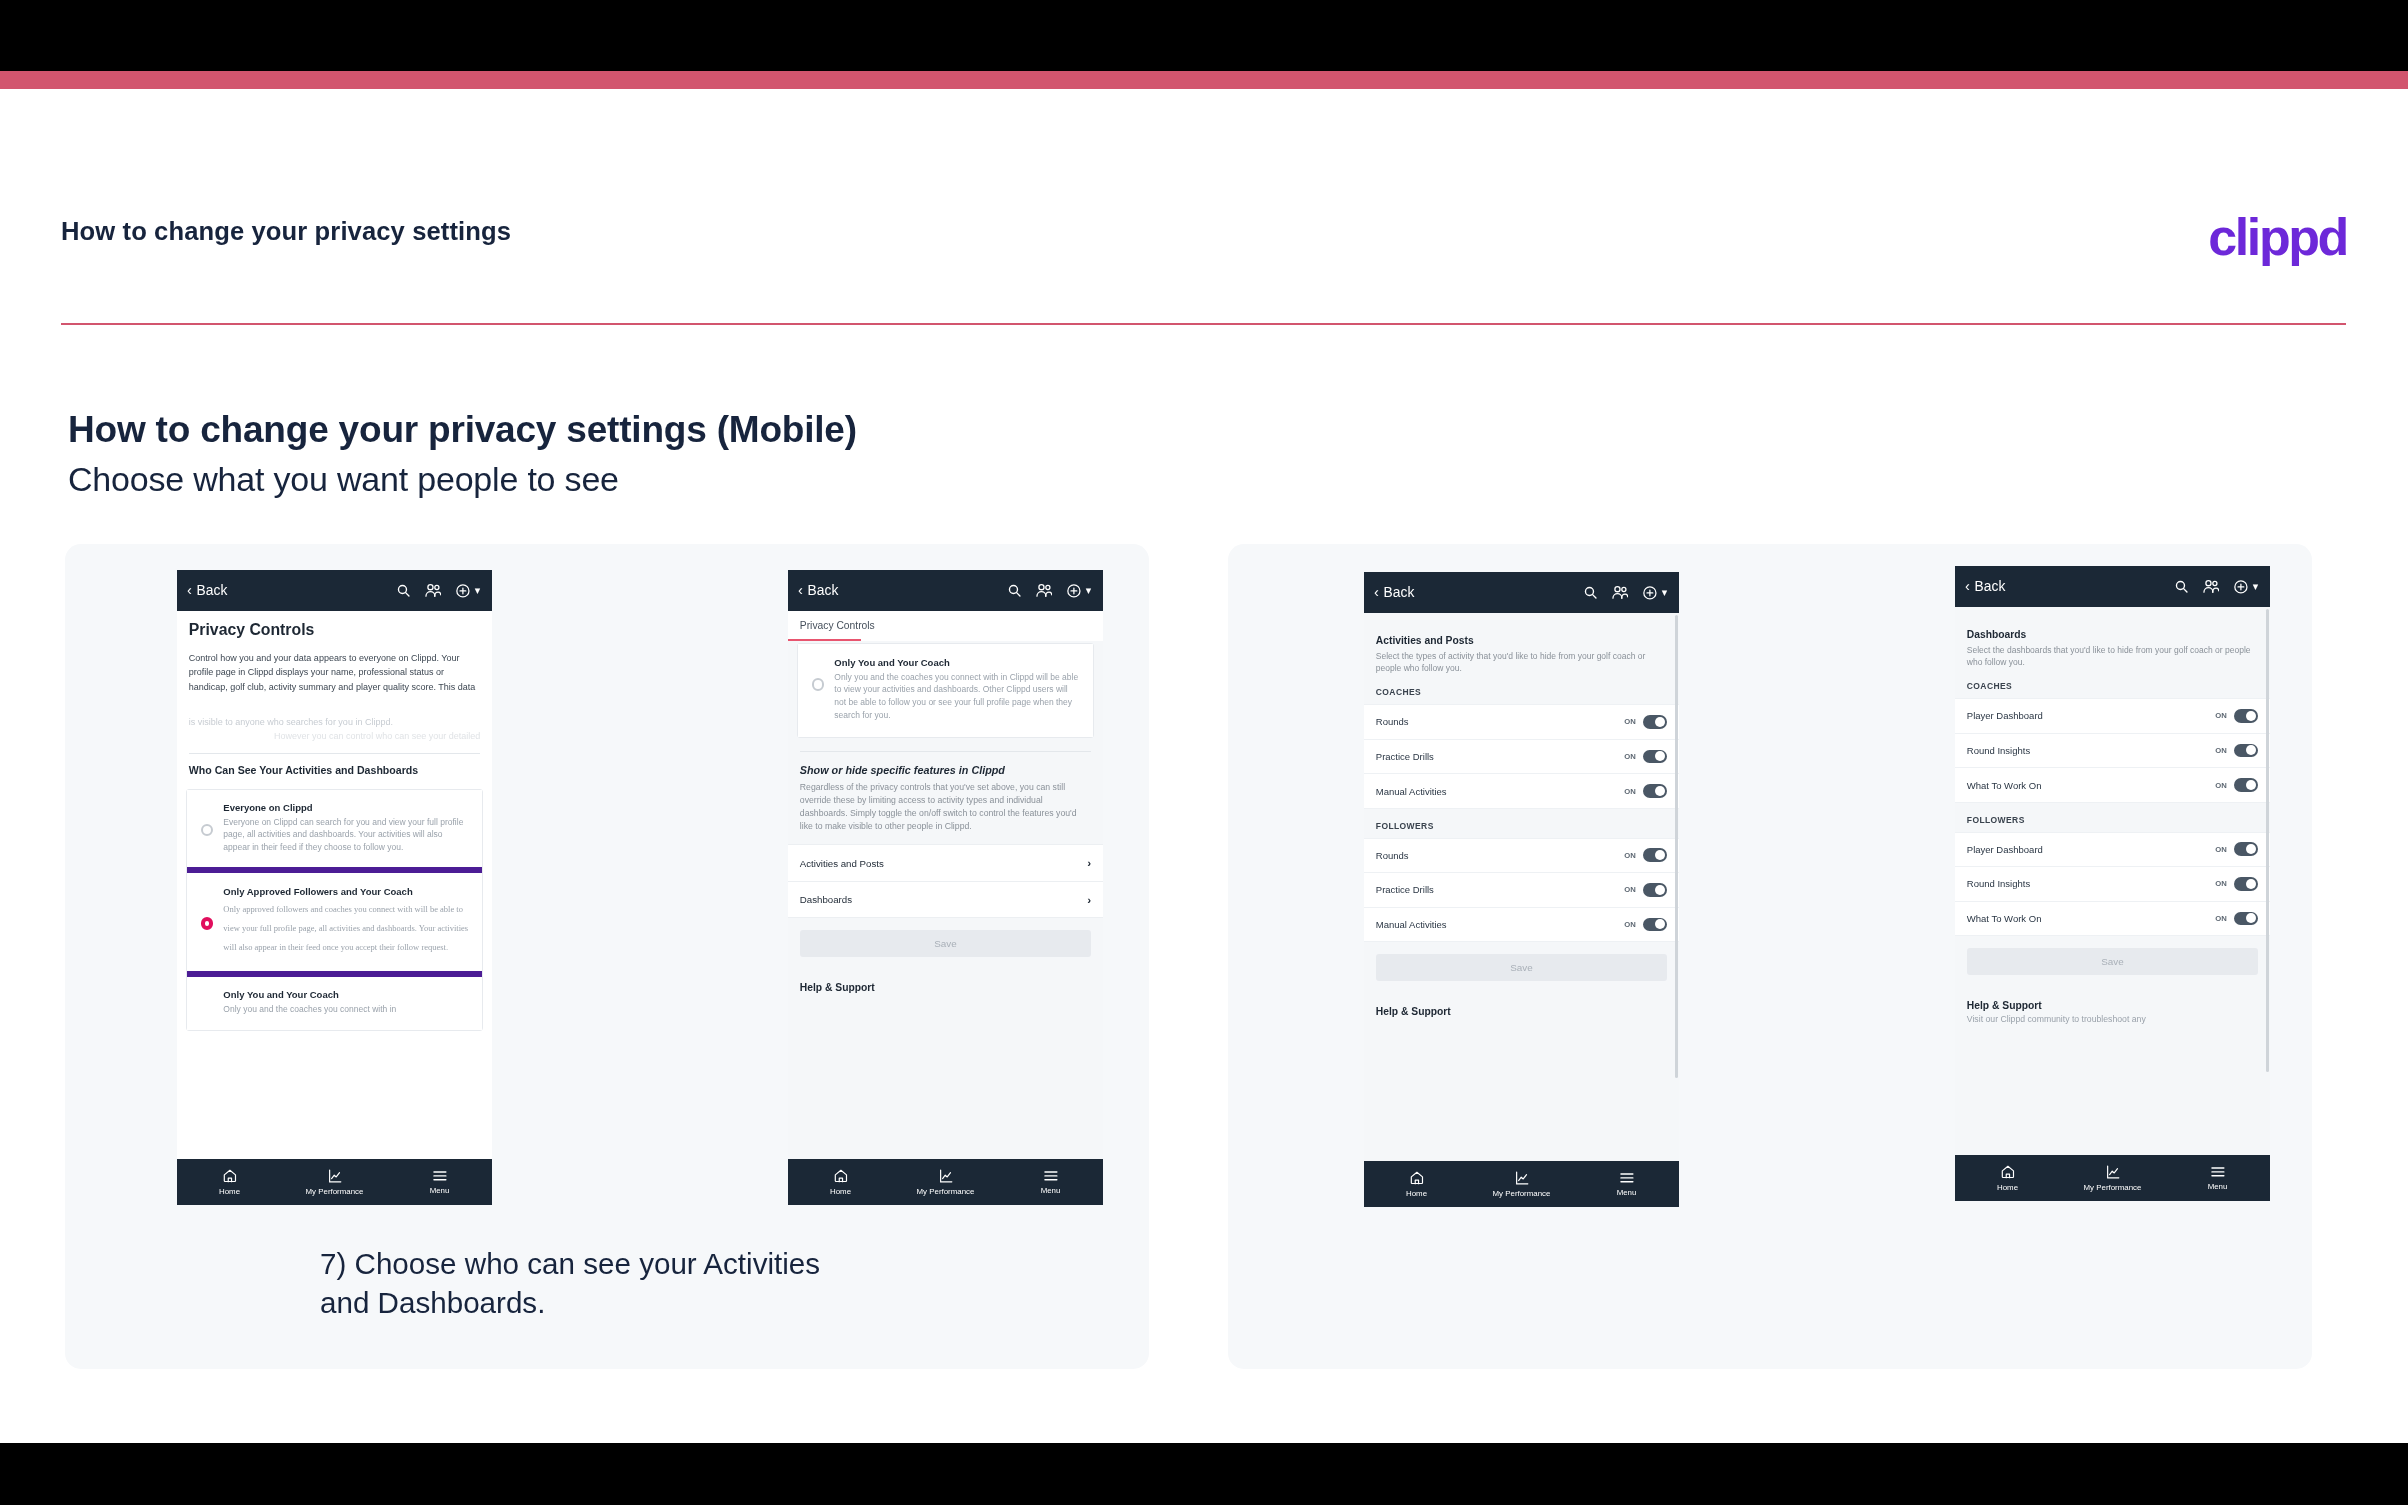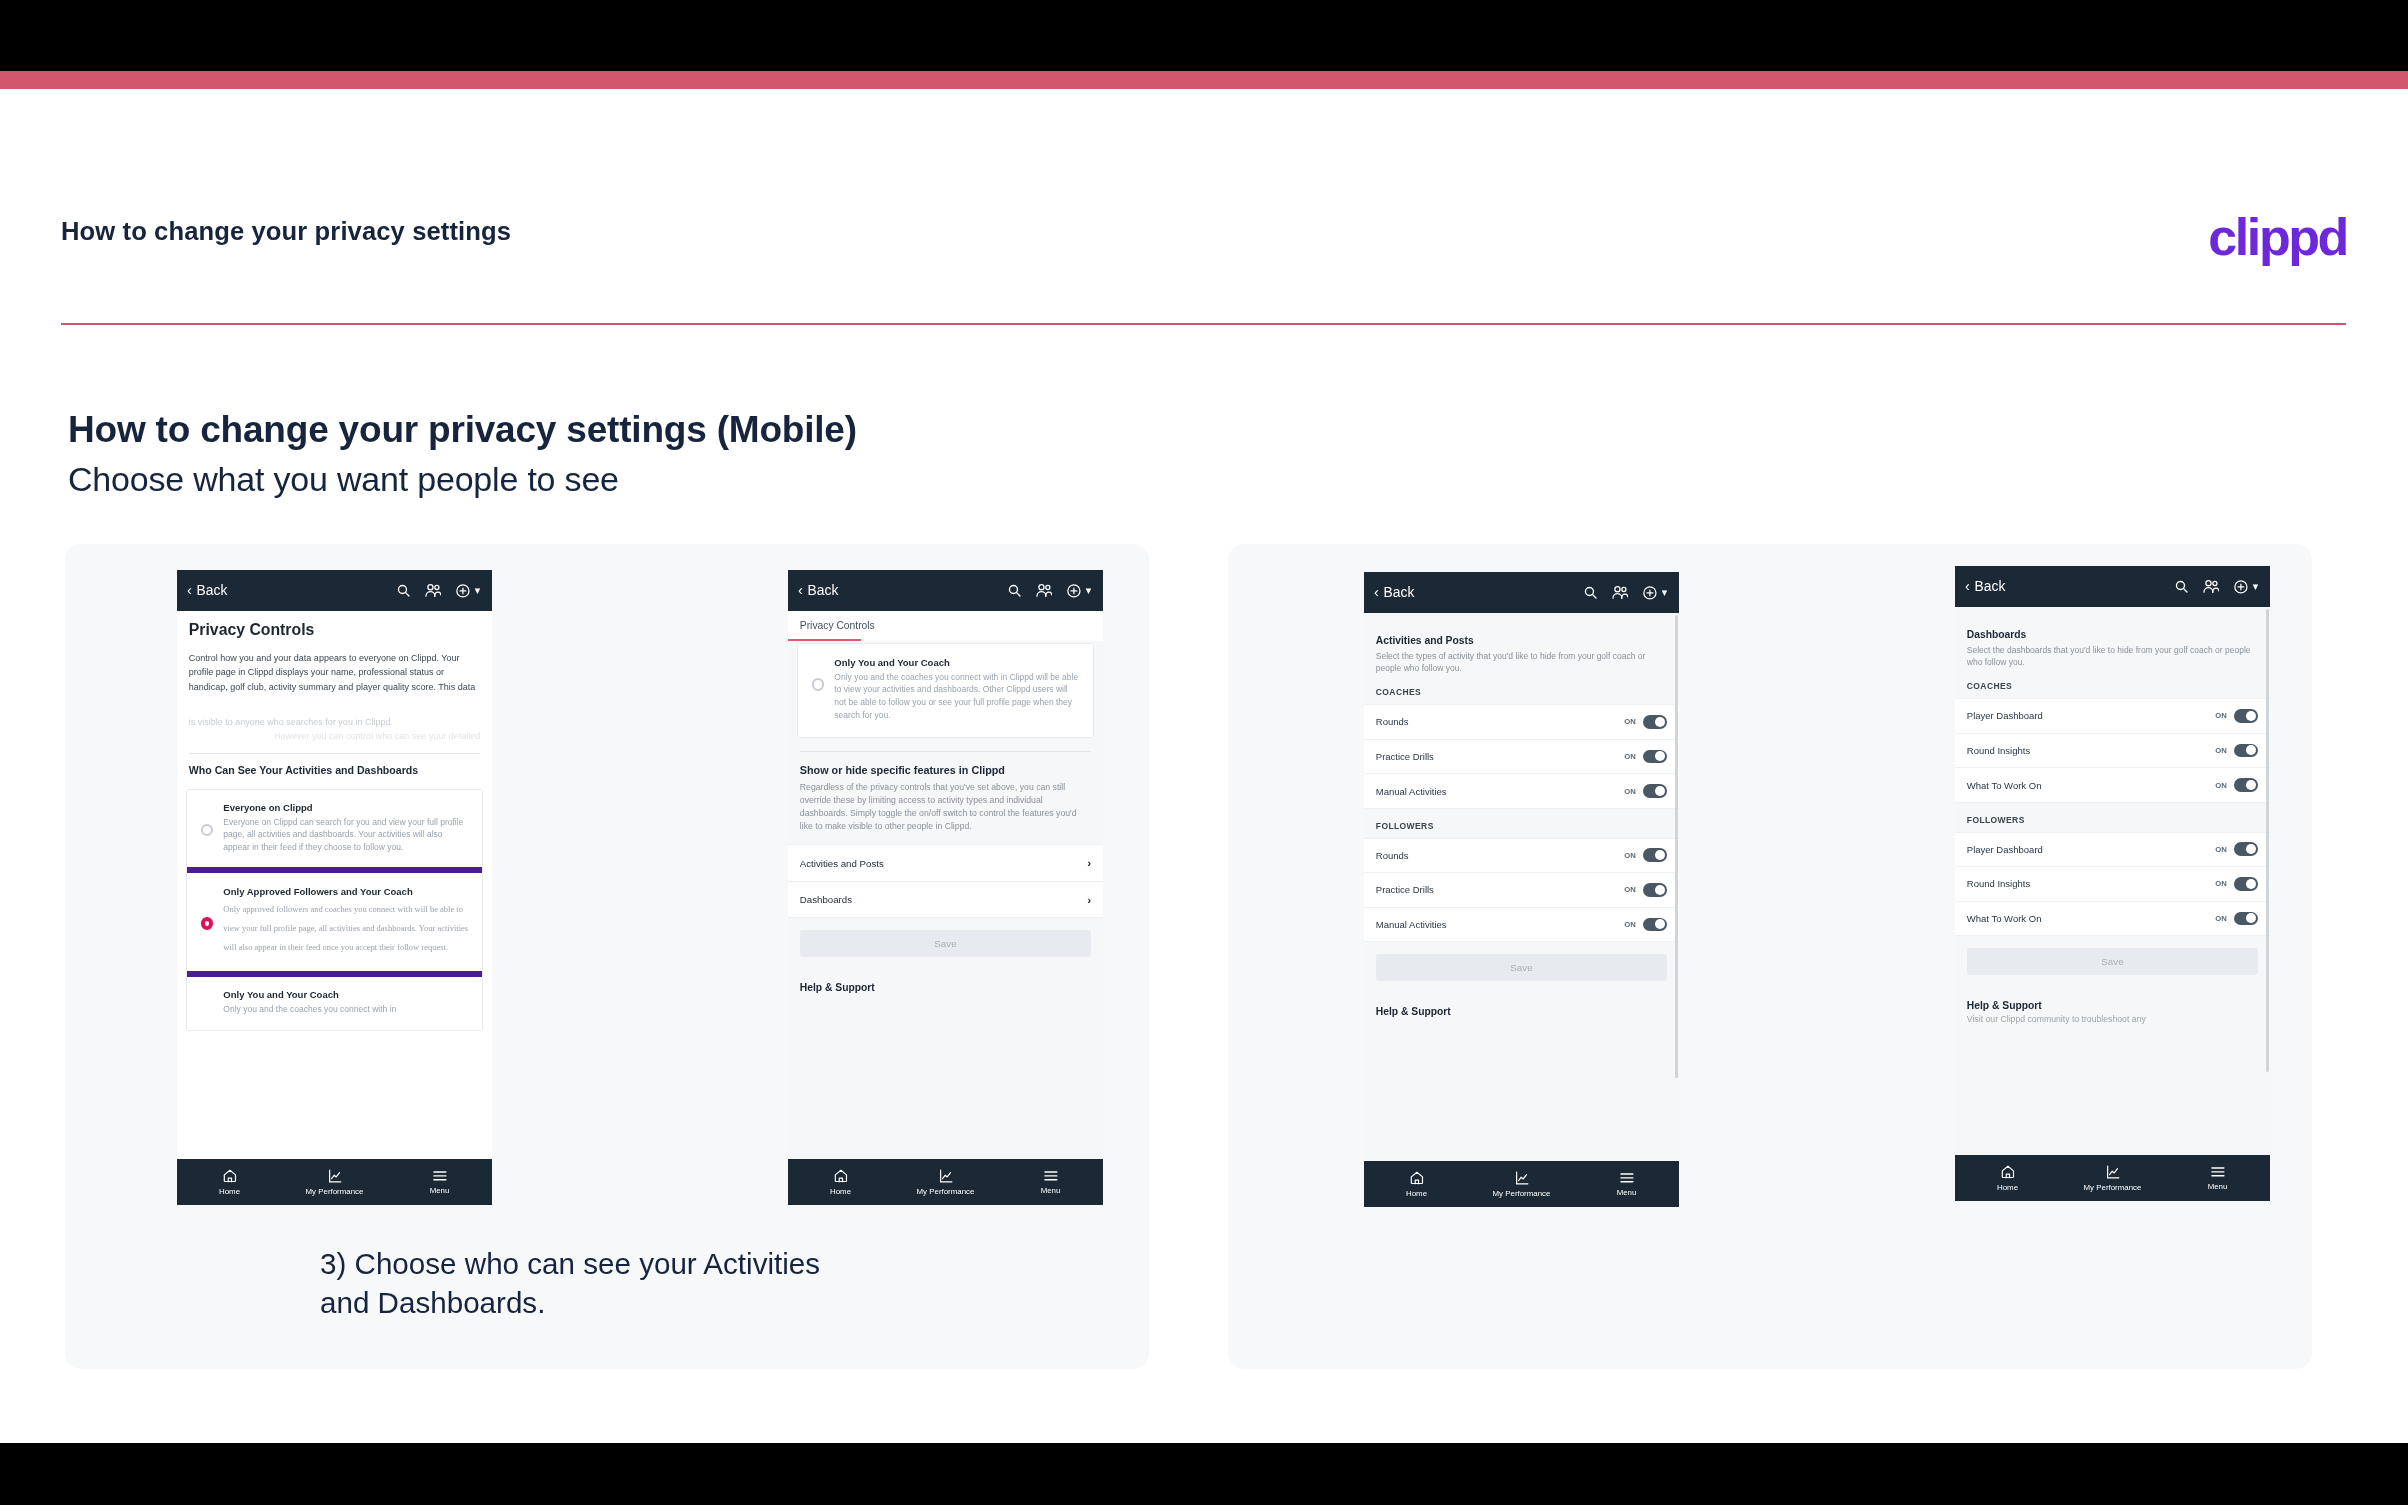--- a/index.html
+++ b/index.html
@@ -154,21 +154,21 @@
     <div class="hdr-title">How to change your privacy settings</div>
     <div class="logo">clippd</div>
     <div class="hdr-rule"></div>
 
     <div class="main-title">How to change your privacy settings (Mobile)</div>
     <div class="sub-title">Choose what you want people to see</div>
 
     <div class="card" id="card-left"></div>
     <div class="card" id="card-right"></div>
 
-    <div class="caption" id="caption-left">3) Choose who can see your Activities and Dashboards.</div>
+    <div class="caption" id="caption-left">7) Choose who can see your Activities and Dashboards.</div>
 
     <div class="footer-copy">Copyright Clippd 2022</div>
 
     <div class="phone" id="phone1" style="left:177px; top:481px; width:315px; height:635px;">
       <div class="phone-shell">
         <div class="topbar" id="p1-topbar" style="height:41px; font-size:13.8px;">
           <div class="back">
             <span class="chev">‹</span>
             <span>Back</span>
           </div>
@@ -314,21 +314,21 @@
               <div class="radio" style="width:12.8px;height:12.8px;margin:21.7px 9.9px 0 3.9px;"></div>
               <div style="flex:1;">
                 <div class="opt-title" style="font-size:9.5px; margin-bottom:3px; color:#1d2733;">Only You and Your Coach</div>
                 <div class="opt-desc" style="font-size:8.5px; line-height:12.6px;">Only you and the coaches you connect with in Clippd will be able to view your activities and dashboards. Other Clippd users will not be able to follow you or see your full profile page when they search for you.</div>
               </div>
             </div>
           </div>
 
           <div style="padding:0 11.8px;">
             <div class="hr" style="margin:12.8px 0 11.8px 0;"></div>
-            <div class="sec-h" style="font-size:10.8px; margin-bottom:5.9px;">Show or hide specific features in Clippd</div>
+            <div class="sec-h" style="font-size:10.8px; margin-bottom:5.9px;font-style:italic;">Show or hide specific features in Clippd</div>
             <div class="sec-p" style="font-size:8.7px; line-height:13px; color:#8a9199;">Regardless of the privacy controls that you've set above, you can still override these by limiting access to activity types and individual dashboards. Simply toggle the on/off switch to control the features you'd like to make visible to other people in Clippd.</div>
           </div>
 
           <div style="margin-top:10.8px;">
             <div class="listrow" style="padding:10.8px 11.8px; border-top:1px solid #eceff2;">
               <span class="lbl" style="font-size:9.7px;">Activities and Posts</span>
               <span class="chev" style="font-size:11.8px;">›</span>
             </div>
             <div class="listrow" style="padding:10.8px 11.8px;">
               <span class="lbl" style="font-size:9.7px;">Dashboards</span>

